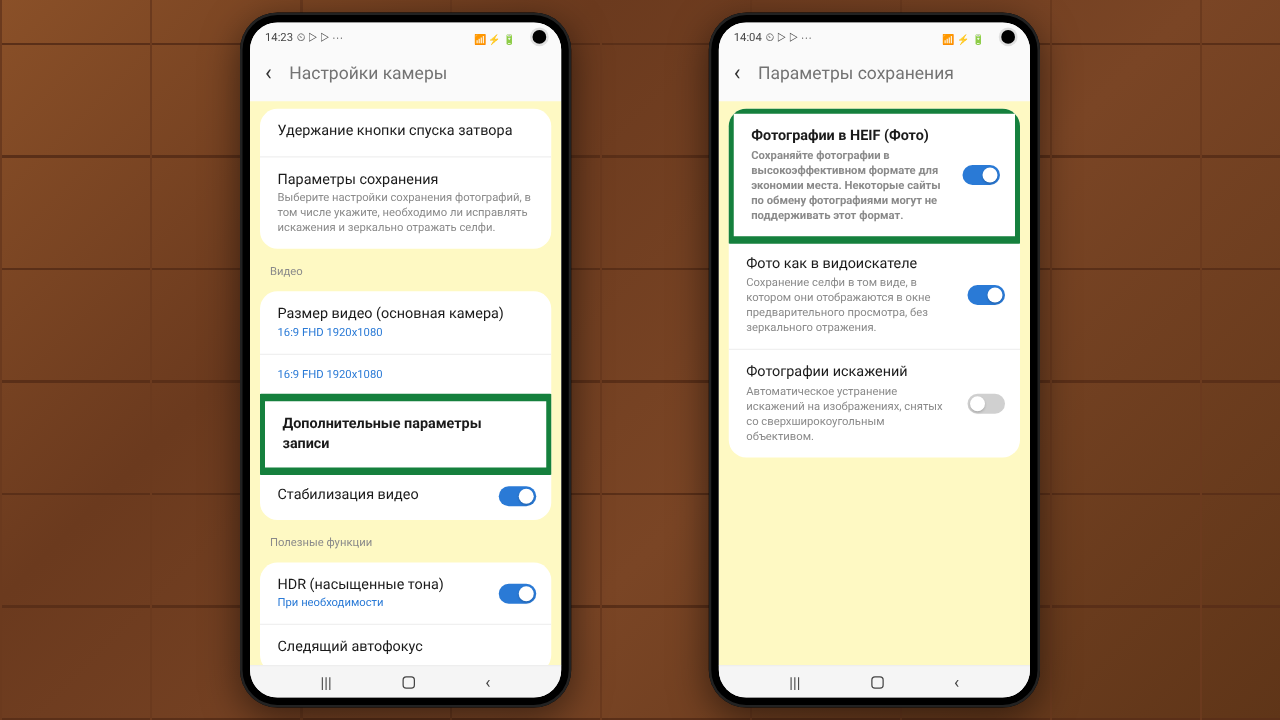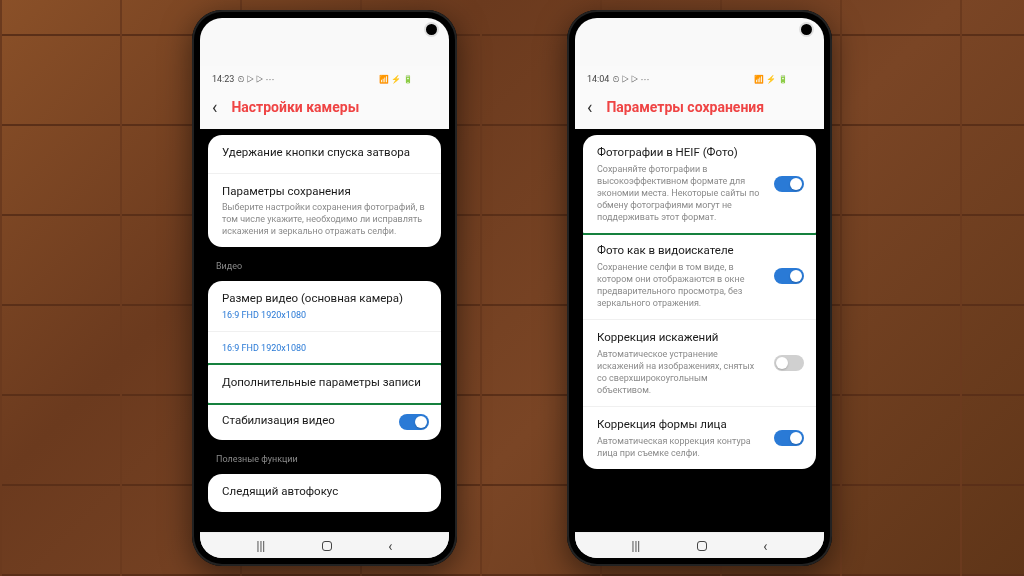--- a/index.html
+++ b/index.html
@@ -52,45 +52,44 @@
   }
   .statusbar {
     height: 22px;
     display: flex;
     align-items: center;
     justify-content: space-between;
     padding: 4px 36px 0 12px;
     font-size: 9px;
     color: #444;
     background: #fafafa;
-    margin-top: 48px;
   }
   .statusbar .left { display: flex; gap: 3px; align-items: center;}
   .statusbar .right { display: flex; gap: 2px; align-items: center; font-size: 8px;}
   .header {
     display: flex;
     align-items: center;
     padding: 6px 12px 10px 8px;
     background: #fafafa;
     gap: 10px;
   }
   .back-arrow {
     font-size: 18px;
     color: #333;
     padding: 2px 4px;
   }
   .header-title {
     font-size: 14px;
-    color: #ef4444;
-    font-weight: 700;
+    color: #737373;
+    font-weight: 400;
   }
   .content {
     flex: 1;
     overflow: hidden;
-    background: #000000;
+    background: #fef9c3;
   }
   .card {
     background: #fff;
     border-radius: 14px;
     margin: 6px 8px;
     overflow: hidden;
   }
   .item {
     padding: 10px 14px;
     border-bottom: 1px solid #f0f0f0;
@@ -131,23 +130,24 @@
     width: 12px;
     height: 12px;
     background: #fff;
     border-radius: 50%;
     top: 2px;
     left: 2px;
     box-shadow: 0 1px 2px rgba(0,0,0,0.2);
   }
   .toggle.on::after { left: auto; right: 2px; }
   .highlight {
-    border: 2px solid #15803d;
+    border: 6px solid #15803d;
     border-radius: 3px;
     margin: -2px;
+    font-weight: bold;
   }
   .item.has-toggle .item-title,
   .item.has-toggle .item-sub { padding-right: 40px; }
   .navbar {
     height: 26px;
     background: #f5f5f5;
     display: flex;
     justify-content: space-evenly;
     align-items: center;
     border-top: 1px solid #eee;
@@ -201,20 +201,25 @@
         </div>
         <div class="item has-toggle">
           <div class="item-title">Стабилизация видео</div>
           <div class="toggle on"></div>
         </div>
       </div>
 
       <div class="section-header">Полезные функции</div>
       <div class="card">
         <div class="item has-toggle">
+          <div class="item-title">HDR (насыщенные тона)</div>
+          <div class="item-sub blue">При необходимости</div>
+          <div class="toggle on"></div>
+        </div>
+        <div class="item has-toggle">
           <div class="item-title">Следящий автофокус</div>
 
         </div>
       </div>
 
     </div>
     <div class="navbar">
       <span class="nav-btn">|||</span>
       <span class="nav-home"></span>
       <span class="nav-back-b">‹</span>
@@ -248,30 +253,25 @@
         </div>
 
 
         <div class="item has-toggle">
           <div class="item-title">Фото как в видоискателе</div>
           <div class="item-sub">Сохранение селфи в том виде, в котором они отображаются в окне предварительного просмотра, без зеркального отражения.</div>
           <div class="toggle on"></div>
         </div>
 
         <div class="item has-toggle">
-          <div class="item-title">Коррекция искажений</div>
+          <div class="item-title">Фотографии искажений</div>
           <div class="item-sub">Автоматическое устранение искажений на изображениях, снятых со сверхширокоугольным объективом.</div>
           <div class="toggle"></div>
         </div>
 
-        <div class="item has-toggle">
-          <div class="item-title">Коррекция формы лица</div>
-          <div class="item-sub">Автоматическая коррекция контура лица при съемке селфи.</div>
-          <div class="toggle on"></div>
-        </div>
 
       </div>
     </div>
     <div class="navbar">
       <span class="nav-btn">|||</span>
       <span class="nav-home"></span>
       <span class="nav-back-b">‹</span>
     </div>
   </div>
 </div>

